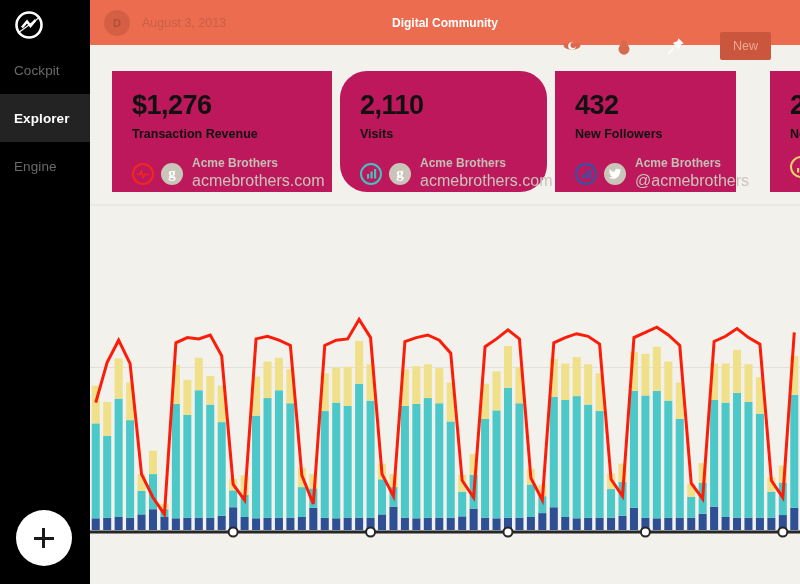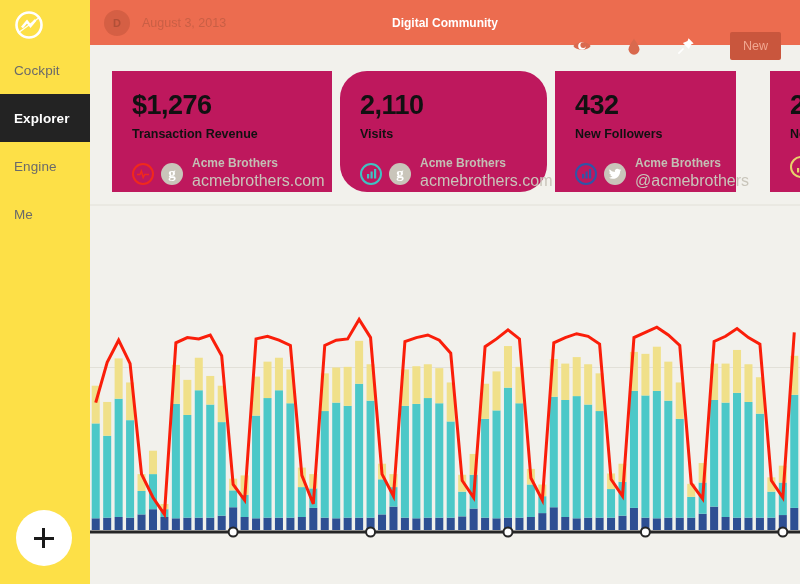--- a/index.html
+++ b/index.html
@@ -8,21 +8,21 @@
     overflow: hidden;
     font-family: "Liberation Sans", sans-serif;
     background: #f2f1ec;
   }
   #app { position: relative; width: 800px; height: 584px; overflow: hidden; }
 
   
   #sidebar {
     position: absolute; left: 0; top: 0;
     width: 90px; height: 584px;
-    background: #fde047;
+    background: #000000;
     z-index: 30;
   }
   #logo {
     position: absolute; left: 12px; top: 8px;
     width: 34px; height: 34px;
   }
   .nav-item {
     position: absolute; left: 0; width: 90px; height: 48px;
     display: flex; align-items: center;
     padding-left: 14px;
@@ -69,21 +69,21 @@
     margin-left: 12px; font-size: 12.5px; color: #c95f45; font-weight: normal;
   }
   #hdr-title {
     position: absolute; left: 0; right: 0; top: 0; height: 45px;
     display: flex; align-items: center; justify-content: center;
     font-size: 12px; font-weight: bold; color: #ffffff;
     pointer-events: none;
   }
   #hdr-actions {
     margin-left: auto; display: flex; align-items: center;
-    gap: 32px; padding-right: 19px; z-index: 2; margin-top: 47px;
+    gap: 32px; padding-right: 29px; z-index: 2; margin-top: 47px;
   }
   .hdr-icon { width: 20px; height: 20px; display: block; }
   #new-btn {
     background: #c9563d; color: #f1a791;
     border: none; border-radius: 2px;
     font-size: 12.5px; font-family: inherit;
     padding: 7px 13px; margin-left: 2px;
   }
 
   
@@ -158,23 +158,20 @@
       </svg>
     </div>
     <div class="nav-item" style="top:46px">
       <span>Cockpit</span>
     </div>
     <div class="nav-item active" style="top:94px">
       <span>Explorer</span>
     </div>
     <div class="nav-item" style="top:142px">
       <span>Engine</span>
-    </div>
-    <div class="nav-item" style="top:190px">
-      <span>Me</span>
     </div>
     <div id="fab">
       <span class="plus"></span>
     </div>
   </nav>
 
   <header id="header">
     <div id="avatar">D</div>
     <div id="hdr-date">August 3, 2013</div>
     <div id="hdr-title">Digital Community</div>

